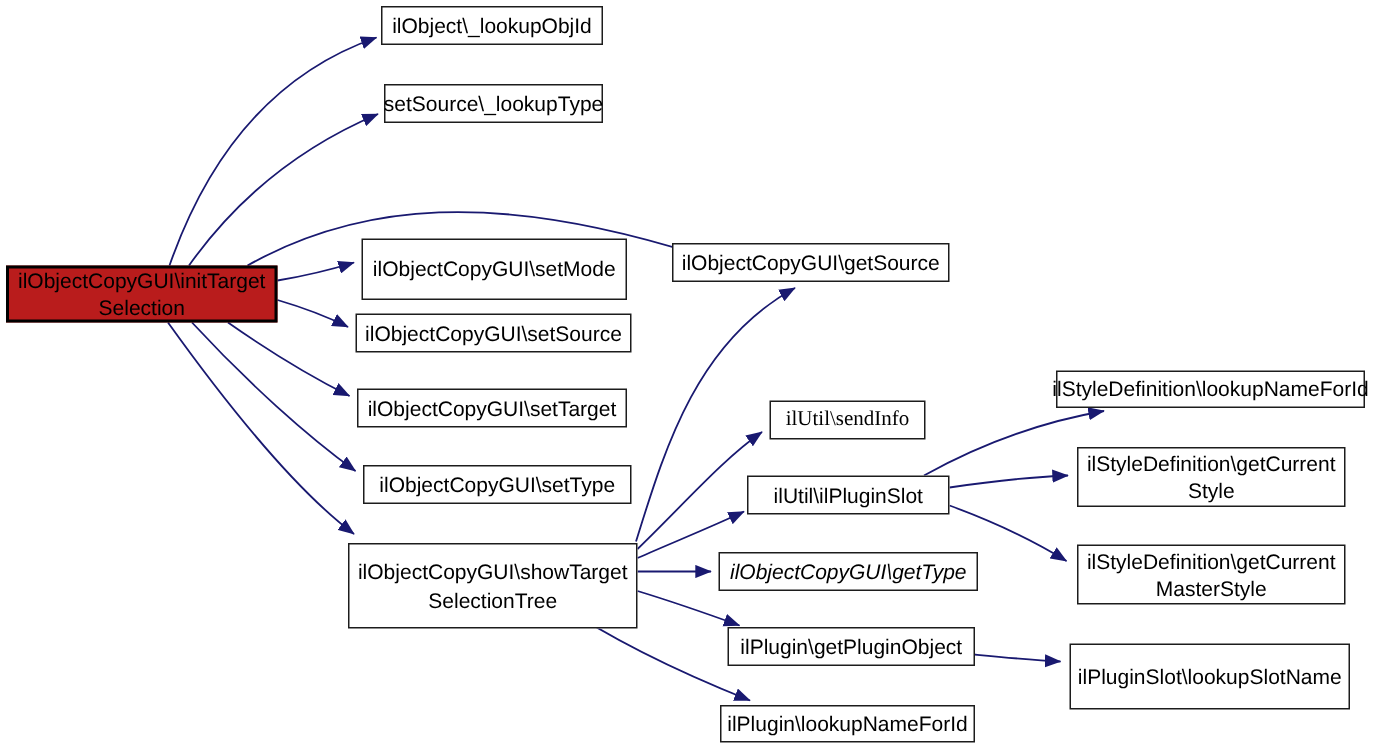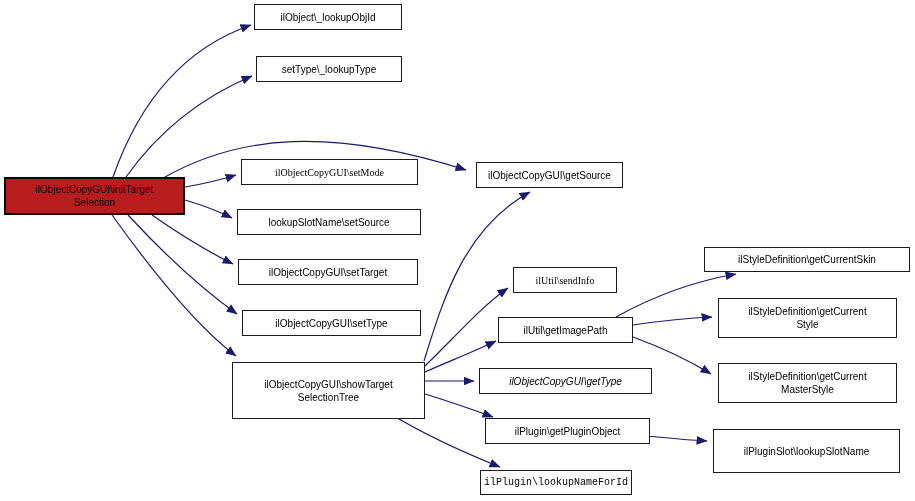--- a/index.html
+++ b/index.html
@@ -21,21 +21,21 @@
     top: 0;
     width: 915px;
     height: 501px;
   }
   .node {
     position: absolute;
     box-sizing: border-box;
     background: #ffffff;
     border: 1px solid #1c1c1c;
     color: #000000;
-    font-size: 10px;
+    font-size: 14px;
     line-height: 1.3;
     display: flex;
     align-items: center;
     justify-content: center;
     text-align: center;
     white-space: pre-line;
     padding: 0 3px;
     cursor: pointer;
   }
   .node.highlight {
@@ -76,33 +76,33 @@
         <path d="M616,317 C652,297 690,282 736,274" class="edge" stroke="#191970" marker-end="url(#arrow)"></path>
         <path d="M633,325 C660,321 687,318 712,317" class="edge" stroke="#191970" marker-end="url(#arrow)"></path>
         <path d="M633,337 C663,348 690,361 711,374" class="edge" stroke="#191970" marker-end="url(#arrow)"></path>
         <path d="M646,436 C667,438 687,440 707,441" class="edge" stroke="#191970" marker-end="url(#arrow)"></path>
       </g>
   </svg>
   <div id="nodes">
       <div class="node highlight" style="left: 4px; top: 177px; width: 181px; height: 38px;">ilObjectCopyGUI\initTarget
 Selection</div>
       <div class="node" style="left: 254px; top: 4px; width: 148px; height: 26px;">ilObject\_lookupObjId</div>
-      <div class="node" style="left: 256px; top: 56px; width: 146px; height: 26px;">setType\_lookupType</div>
-      <div class="node" style="left: 241px; top: 159px; width: 177px; height: 26px; font-family: Liberation Serif, serif;">ilObjectCopyGUI\setMode</div>
-      <div class="node" style="left: 476px; top: 162px; width: 147px; height: 26px;">ilObjectCopyGUI\getSource</div>
-      <div class="node" style="left: 237px; top: 209px; width: 184px; height: 26px;">lookupSlotName\setSource</div>
+      <div class="node" style="left: 256px; top: 56px; width: 146px; height: 26px;">setSource\_lookupType</div>
+      <div class="node" style="left: 241px; top: 159px; width: 177px; height: 41px;">ilObjectCopyGUI\setMode</div>
+      <div class="node" style="left: 448px; top: 162px; width: 185px; height: 26px;">ilObjectCopyGUI\getSource</div>
+      <div class="node" style="left: 237px; top: 209px; width: 184px; height: 26px;">ilObjectCopyGUI\setSource</div>
       <div class="node" style="left: 238px; top: 259px; width: 180px; height: 26px;">ilObjectCopyGUI\setTarget</div>
       <div class="node" style="left: 242px; top: 310px; width: 179px; height: 26px;">ilObjectCopyGUI\setType</div>
       <div class="node" style="left: 232px; top: 362px; width: 193px; height: 57px;">ilObjectCopyGUI\showTarget
 SelectionTree</div>
       <div class="node" style="left: 513px; top: 267px; width: 104px; height: 26px; font-family: Liberation Serif, serif;">ilUtil\sendInfo</div>
-      <div class="node" style="left: 498px; top: 317px; width: 135px; height: 26px;">ilUtil\getImagePath</div>
+      <div class="node" style="left: 498px; top: 317px; width: 135px; height: 26px;">ilUtil\ilPluginSlot</div>
       <div class="node" style="left: 479px; top: 368px; width: 173px; height: 26px; font-style: italic;">ilObjectCopyGUI\getType</div>
       <div class="node" style="left: 485px; top: 418px; width: 165px; height: 26px;">ilPlugin\getPluginObject</div>
-      <div class="node" style="left: 480px; top: 470px; width: 152px; height: 25px; font-family: Liberation Mono, monospace;">ilPlugin\lookupNameForId</div>
-      <div class="node" style="left: 704px; top: 247px; width: 206px; height: 25px;">ilStyleDefinition\getCurrentSkin</div>
+      <div class="node" style="left: 480px; top: 470px; width: 170px; height: 25px;">ilPlugin\lookupNameForId</div>
+      <div class="node" style="left: 704px; top: 247px; width: 206px; height: 25px;">ilStyleDefinition\lookupNameForId</div>
       <div class="node" style="left: 718px; top: 298px; width: 179px; height: 40px;">ilStyleDefinition\getCurrent
 Style</div>
       <div class="node" style="left: 718px; top: 363px; width: 179px; height: 40px;">ilStyleDefinition\getCurrent
 MasterStyle</div>
       <div class="node" style="left: 713px; top: 429px; width: 187px; height: 44px;">ilPluginSlot\lookupSlotName</div>
     </div>
 </div>
 
 </body></html>

